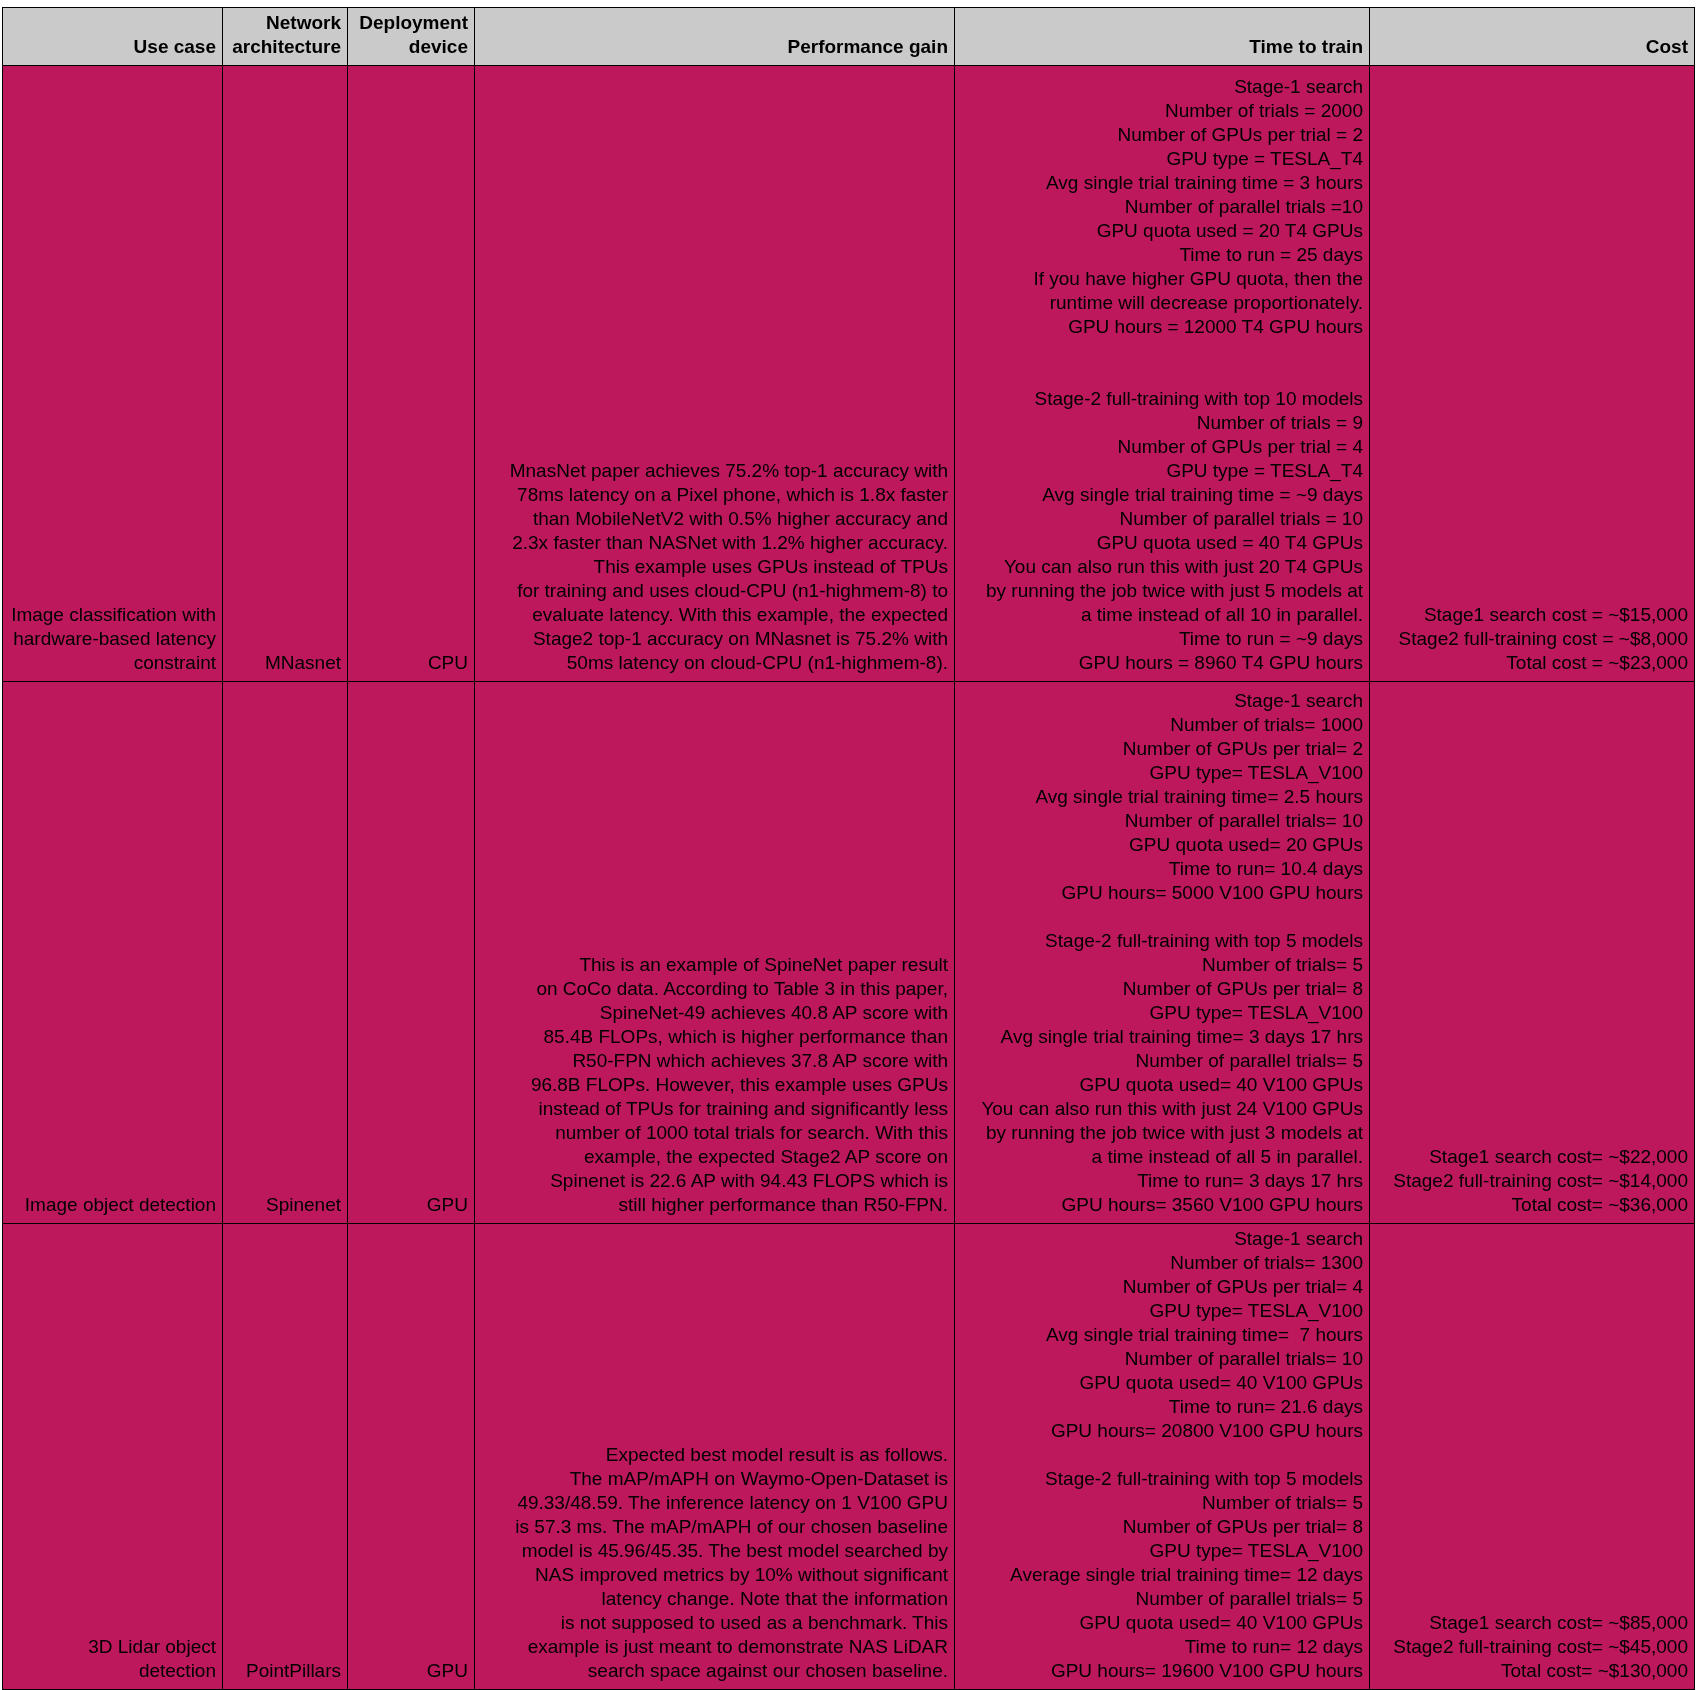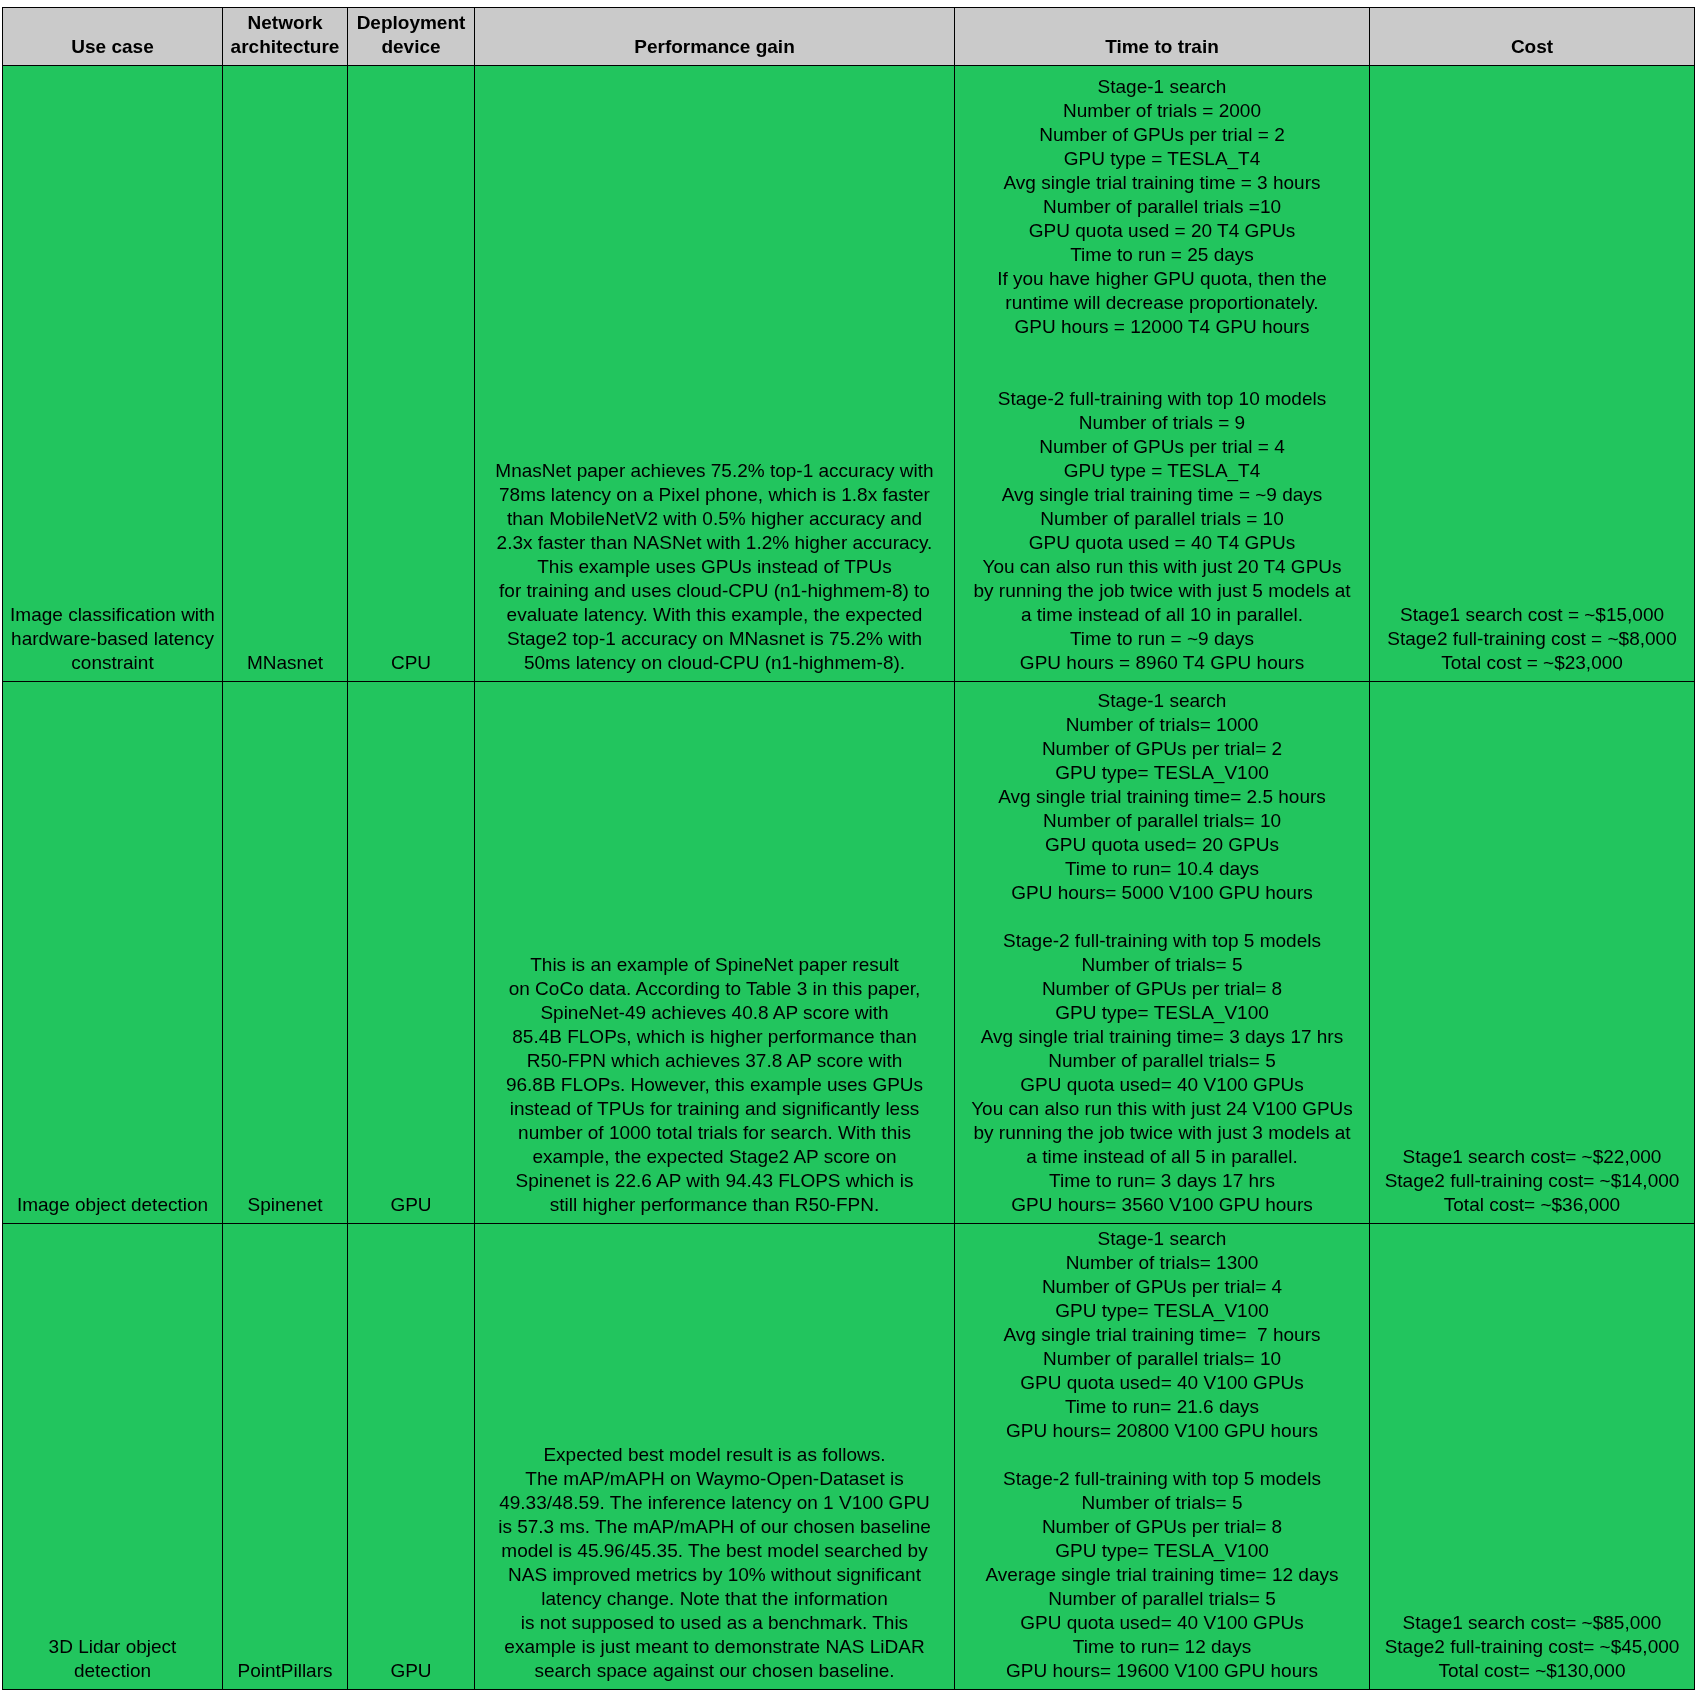--- a/index.html
+++ b/index.html
@@ -17,33 +17,33 @@
     overflow: hidden;
   }
   table.grid {
     border-collapse: collapse;
     table-layout: fixed;
     width: 1692px;
   }
   table.grid th, table.grid td {
     border: 1.5px solid var(--border, #000000);
     vertical-align: bottom;
-    text-align: center;
+    text-align: right;
     padding: 3px 6px 6px 6px;
     overflow: hidden;
     box-sizing: border-box;
   }
   table.grid th {
     background: var(--header-bg, #cacaca);
     font-weight: bold;
     font-size: 19px;
     line-height: 23px;
   }
   table.grid td {
-    background: #22c55e;
+    background: #be185d;
     font-size: 19px;
     line-height: 24px;
   }
   tr.header-row   { height: 52px; }
   tr.data-row-0   { height: 616px; }
   tr.data-row-1   { height: 542px; }
   tr.data-row-2   { height: 464px; }
   .line {
     white-space: pre;
     line-height: 24px;

